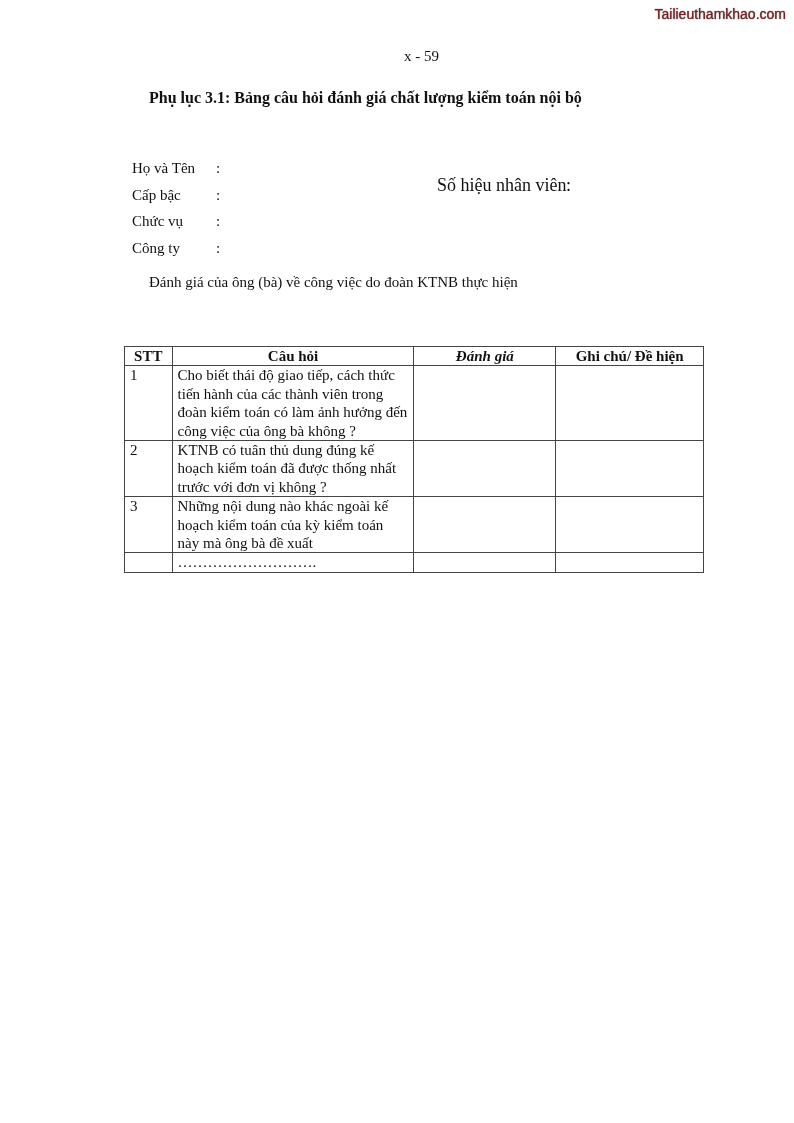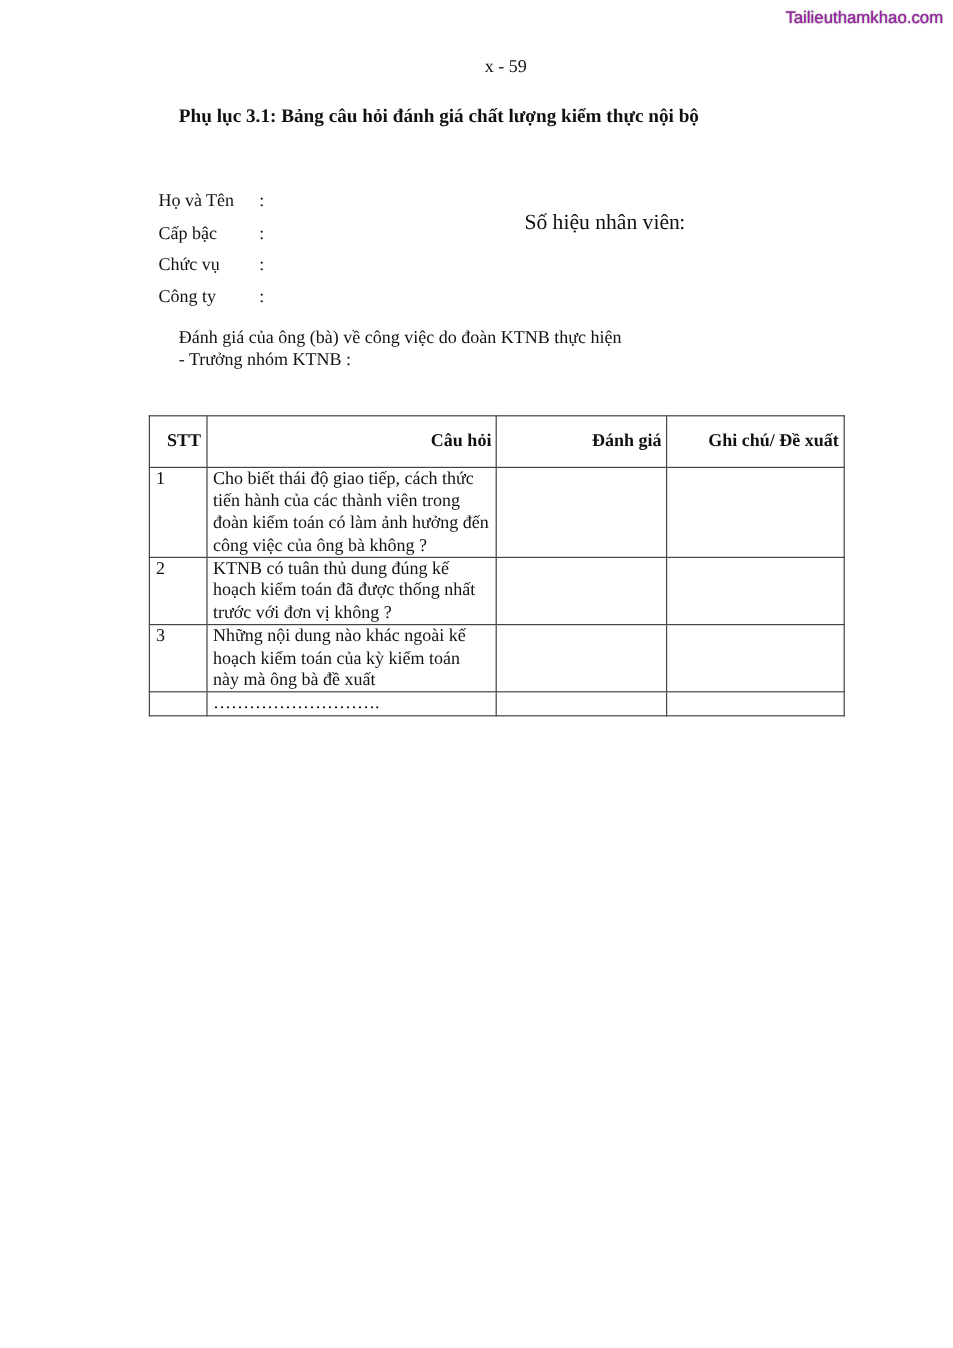--- a/index.html
+++ b/index.html
@@ -1,67 +1,66 @@
 <!DOCTYPE html>
 <html><head>
   <meta charset="utf-8">
   <style>
     html, body { margin: 0; padding: 0; background: #ffffff; }
     body { width: 794px; height: 1123px; position: relative; overflow: hidden;
            font-family: "Liberation Serif", "DejaVu Serif", serif; color: #111; }
     .watermark { position: absolute; top: 6px; right: 8px; font-family: "Liberation Sans", "DejaVu Sans", sans-serif;
-                 font-size: 14px; color: #a21caf; text-shadow: 0 0 1px #777, 0 0 1px #777; letter-spacing: 0; }
+                 font-size: 14px; color: #7f1d1d; text-shadow: 0 0 1px #777, 0 0 1px #777; letter-spacing: 0; }
     .page-num { position: absolute; top: 48px; left: 0; width: 843px; text-align: center; font-size: 15px; }
     .title { position: absolute; top: 89px; left: 149px; font-size: 16px; font-weight: bold; white-space: nowrap; }
     .info-row { position: absolute; left: 132px; font-size: 15px; white-space: nowrap; margin-top: 12px; }
     .info-row .lbl { display: inline-block; width: 84px; }
     .info-extra { position: absolute; left: 437px; font-size: 18px; white-space: nowrap; }
     .info-extra .lbl { display: inline-block; width: 129px; }
     .intro { position: absolute; left: 124px; top: 273px; font-size: 15px; line-height: 18px; margin-left: 25px; }
     table.q { position: absolute; left: 124px; top: 346px; width: 580px; border-collapse: collapse;
               font-size: 15px; line-height: 18.4px; }
     table.q th, table.q td { border: 1px solid #444; vertical-align: top; padding: 0 5px; text-align: left; }
-    table.q th { font-weight: bold; text-align: right; padding: 12px 4px; height: 18px; }
-    .c1 { width: 38px; } .c2 { width: 230px; margin-top: 47px; } .c3 { width: 131px; } .c4 { width: 137px; }
+    table.q th { font-weight: bold; text-align: center; padding: 0 4px; height: 18px; }
+    .c1 { width: 38px; } .c2 { width: 230px; margin-top: 47px; } .c3 { width: 131px; font-style: italic; } .c4 { width: 137px; }
   </style>
 </head>
 <body>
 
 <div class="watermark">Tailieuthamkhao.com</div>
 <div class="page-num">x - 59</div>
-<div class="title">Phụ lục 3.1: Bảng câu hỏi đánh giá chất lượng kiểm thực nội bộ</div>
+<div class="title">Phụ lục 3.1: Bảng câu hỏi đánh giá chất lượng kiểm toán nội bộ</div>
 
 <div class="info-row" style="top:148px">
   <span class="lbl">Họ và Tên</span><span>:</span>
 </div>
 <div class="info-row" style="top:175px">
   <span class="lbl">Cấp bậc</span><span>:</span>
 </div>
 <div class="info-extra" style="top:175px">
   <span class="lbl">Số hiệu nhân viên</span><span>:</span>
 </div>
 <div class="info-row" style="top:201px">
   <span class="lbl">Chức vụ</span><span>:</span>
 </div>
 <div class="info-row" style="top:228px">
   <span class="lbl">Công ty</span><span>:</span>
 </div>
 
 <div class="intro">
   <div>Đánh giá của ông (bà) về công việc do đoàn KTNB thực hiện</div>
-  <div>- Trưởng nhóm KTNB :</div>
 </div>
 
 <table class="q">
   <thead>
     <tr>
       <th class="c1">STT</th>
       <th class="c2">Câu hỏi</th>
       <th class="c3">Đánh giá</th>
-      <th class="c4">Ghi chú/ Đề xuất</th>
+      <th class="c4">Ghi chú/ Đề hiện</th>
     </tr>
   </thead>
   <tbody>
     <tr>
       <td>1</td>
       <td>Cho biết thái độ giao tiếp, cách thức tiến hành của các thành viên trong đoàn kiểm toán có làm ảnh hưởng đến công việc của ông bà không ?</td>
       <td></td>
       <td></td>
     </tr>
     <tr>

